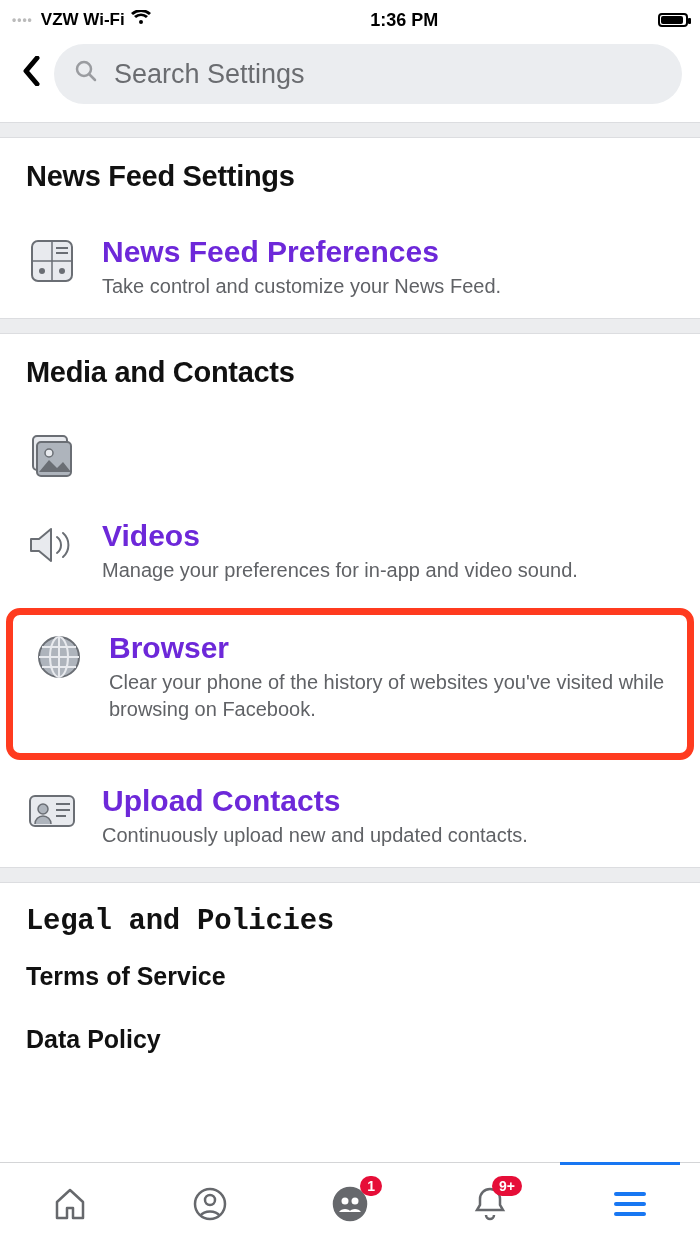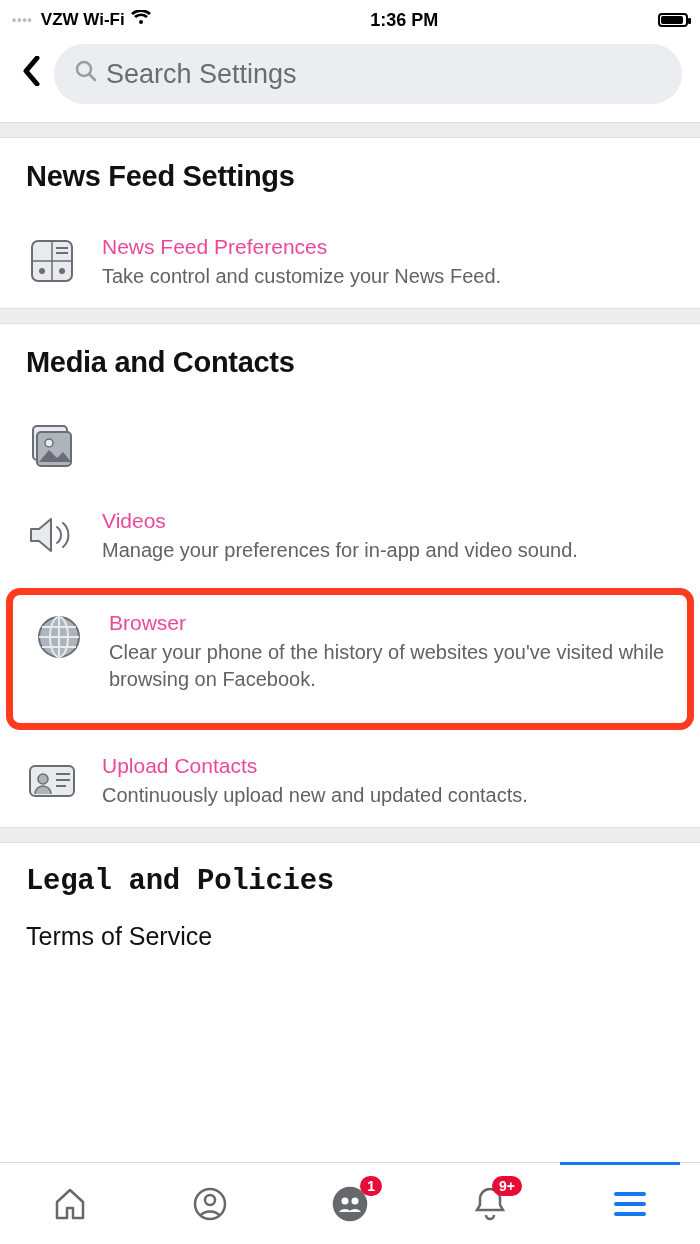--- a/index.html
+++ b/index.html
@@ -6,33 +6,33 @@
   html, body { width: 700px; height: 1244px; font-family: -apple-system, Helvetica, Arial, sans-serif; background:#fff; overflow:hidden; }
   .status-bar { display:flex; justify-content:space-between; align-items:center; padding:6px 12px 2px 12px; height:36px; color:#000; }
   .status-left { display:flex; align-items:center; gap:6px; font-size:17px; font-weight:600;}
   .dots { color:#bbb; letter-spacing:1px; font-size:12px; margin-right:2px;}
   .status-time { font-size:18px; font-weight:700; }
   .batt { width:30px; height:14px; border:2px solid #000; border-radius:4px; position:relative; }
   .batt::after { content:""; position:absolute; right:-5px; top:3px; width:3px; height:6px; background:#000; border-radius:1px;}
   .batt-fill { position:absolute; left:1px; top:1px; bottom:1px; width:22px; background:#000; border-radius:2px;}
   .search-row { display:flex; align-items:center; gap:14px; padding:8px 18px 18px 22px; }
   .back { font-size:30px; font-weight:900; }
-  .search-box { flex:1; background:#ebedf0; border-radius:30px; height:60px; display:flex; align-items:center; padding:0 20px; gap:8px; font-size:27px; color:#6a6c70; }
+  .search-box { flex:1; background:#ebedf0; border-radius:30px; height:60px; display:flex; align-items:center; padding:0 20px; gap:16px; font-size:27px; color:#6a6c70; }
   .search-icon svg { width:24px; height:24px; }
   .divider { height:16px; background:#ecedef; border-top:1px solid #dcdde0; border-bottom:1px solid #dcdde0; }
   .section { padding:22px 26px 18px 26px; }
   .sec-title { font-size:29px; font-weight:600; color:#111; margin-bottom:6px; letter-spacing:-0.3px;}
   .sec-sub { font-size:22px; color:#606266; line-height:1.35; }
   .item { display:flex; gap:24px; padding:18px 26px; align-items:flex-start; }
   .item-icon { width:52px; height:52px; flex-shrink:0; display:flex; align-items:center; justify-content:center; }
   .item-body { flex:1; }
-  .item-title { font-size:21px; font-weight:400; color:#ec4899; margin-bottom:4px; }
+  .item-title { font-size:30px; font-weight:700; color:#6d28d9; margin-bottom:4px; }
   .item-sub { font-size:20px; color:#606266; line-height:1.35; }
   .highlight-box { border:7px solid #ff3b1f; border-radius:14px; margin:6px 6px; padding-top:6px; padding-bottom:20px;}
-  .plain-item { padding:10px 26px; font-size:25px; font-weight:400; color:#111; }
+  .plain-item { padding:10px 26px; font-size:25px; font-weight:700; color:#111; }
   .bottom-nav { position:absolute; bottom:0; left:0; right:0; height:82px; border-top:1px solid #d4d5d7; background:#fff; display:flex; justify-content:space-around; align-items:center; }
   .nav-btn { position:relative; width:44px; height:44px; display:flex; align-items:center; justify-content:center; }
   .badge { position:absolute; top:-6px; right:-10px; background:#e60e38; color:#fff; font-size:14px; font-weight:700; border-radius:12px; padding:2px 7px; min-width:20px; text-align:center;}
   .hamburger { display:flex; flex-direction:column; gap:6px; }
   .hamburger span { width:32px; height:4px; background:#1877f2; border-radius:2px; }
   .active-indicator { position:absolute; top:-1px; right:20px; width:120px; height:3px; background:#1877f2; }
   .content { height:1126px; overflow:hidden; position:relative;}
 </style>
 </head>
 <body>
@@ -164,20 +164,23 @@
 </div>
 
 <div class="divider"></div>
 
 <div class="section" style="padding-bottom:8px;font-family:Liberation Mono, monospace;">
   <div class="sec-title">Legal and Policies</div>
 </div>
 <div class="plain-item">
   <span>Terms of Service</span>
 </div>
+<div class="plain-item" style="padding-top:24px;">
+  <span>Data Policy</span>
+</div>
 
 </div>
 
 <div class="bottom-nav">
   <div class="active-indicator"></div>
   <div class="nav-btn">
     <svg width="36" height="36" viewBox="0 0 36 36" fill="none">
         <path d="M5 16 L18 4 L31 16 V32 H21 V22 H15 V32 H5 Z" stroke="#66686c" stroke-width="2.5" stroke-linejoin="round"></path>
       </svg>
   </div>

